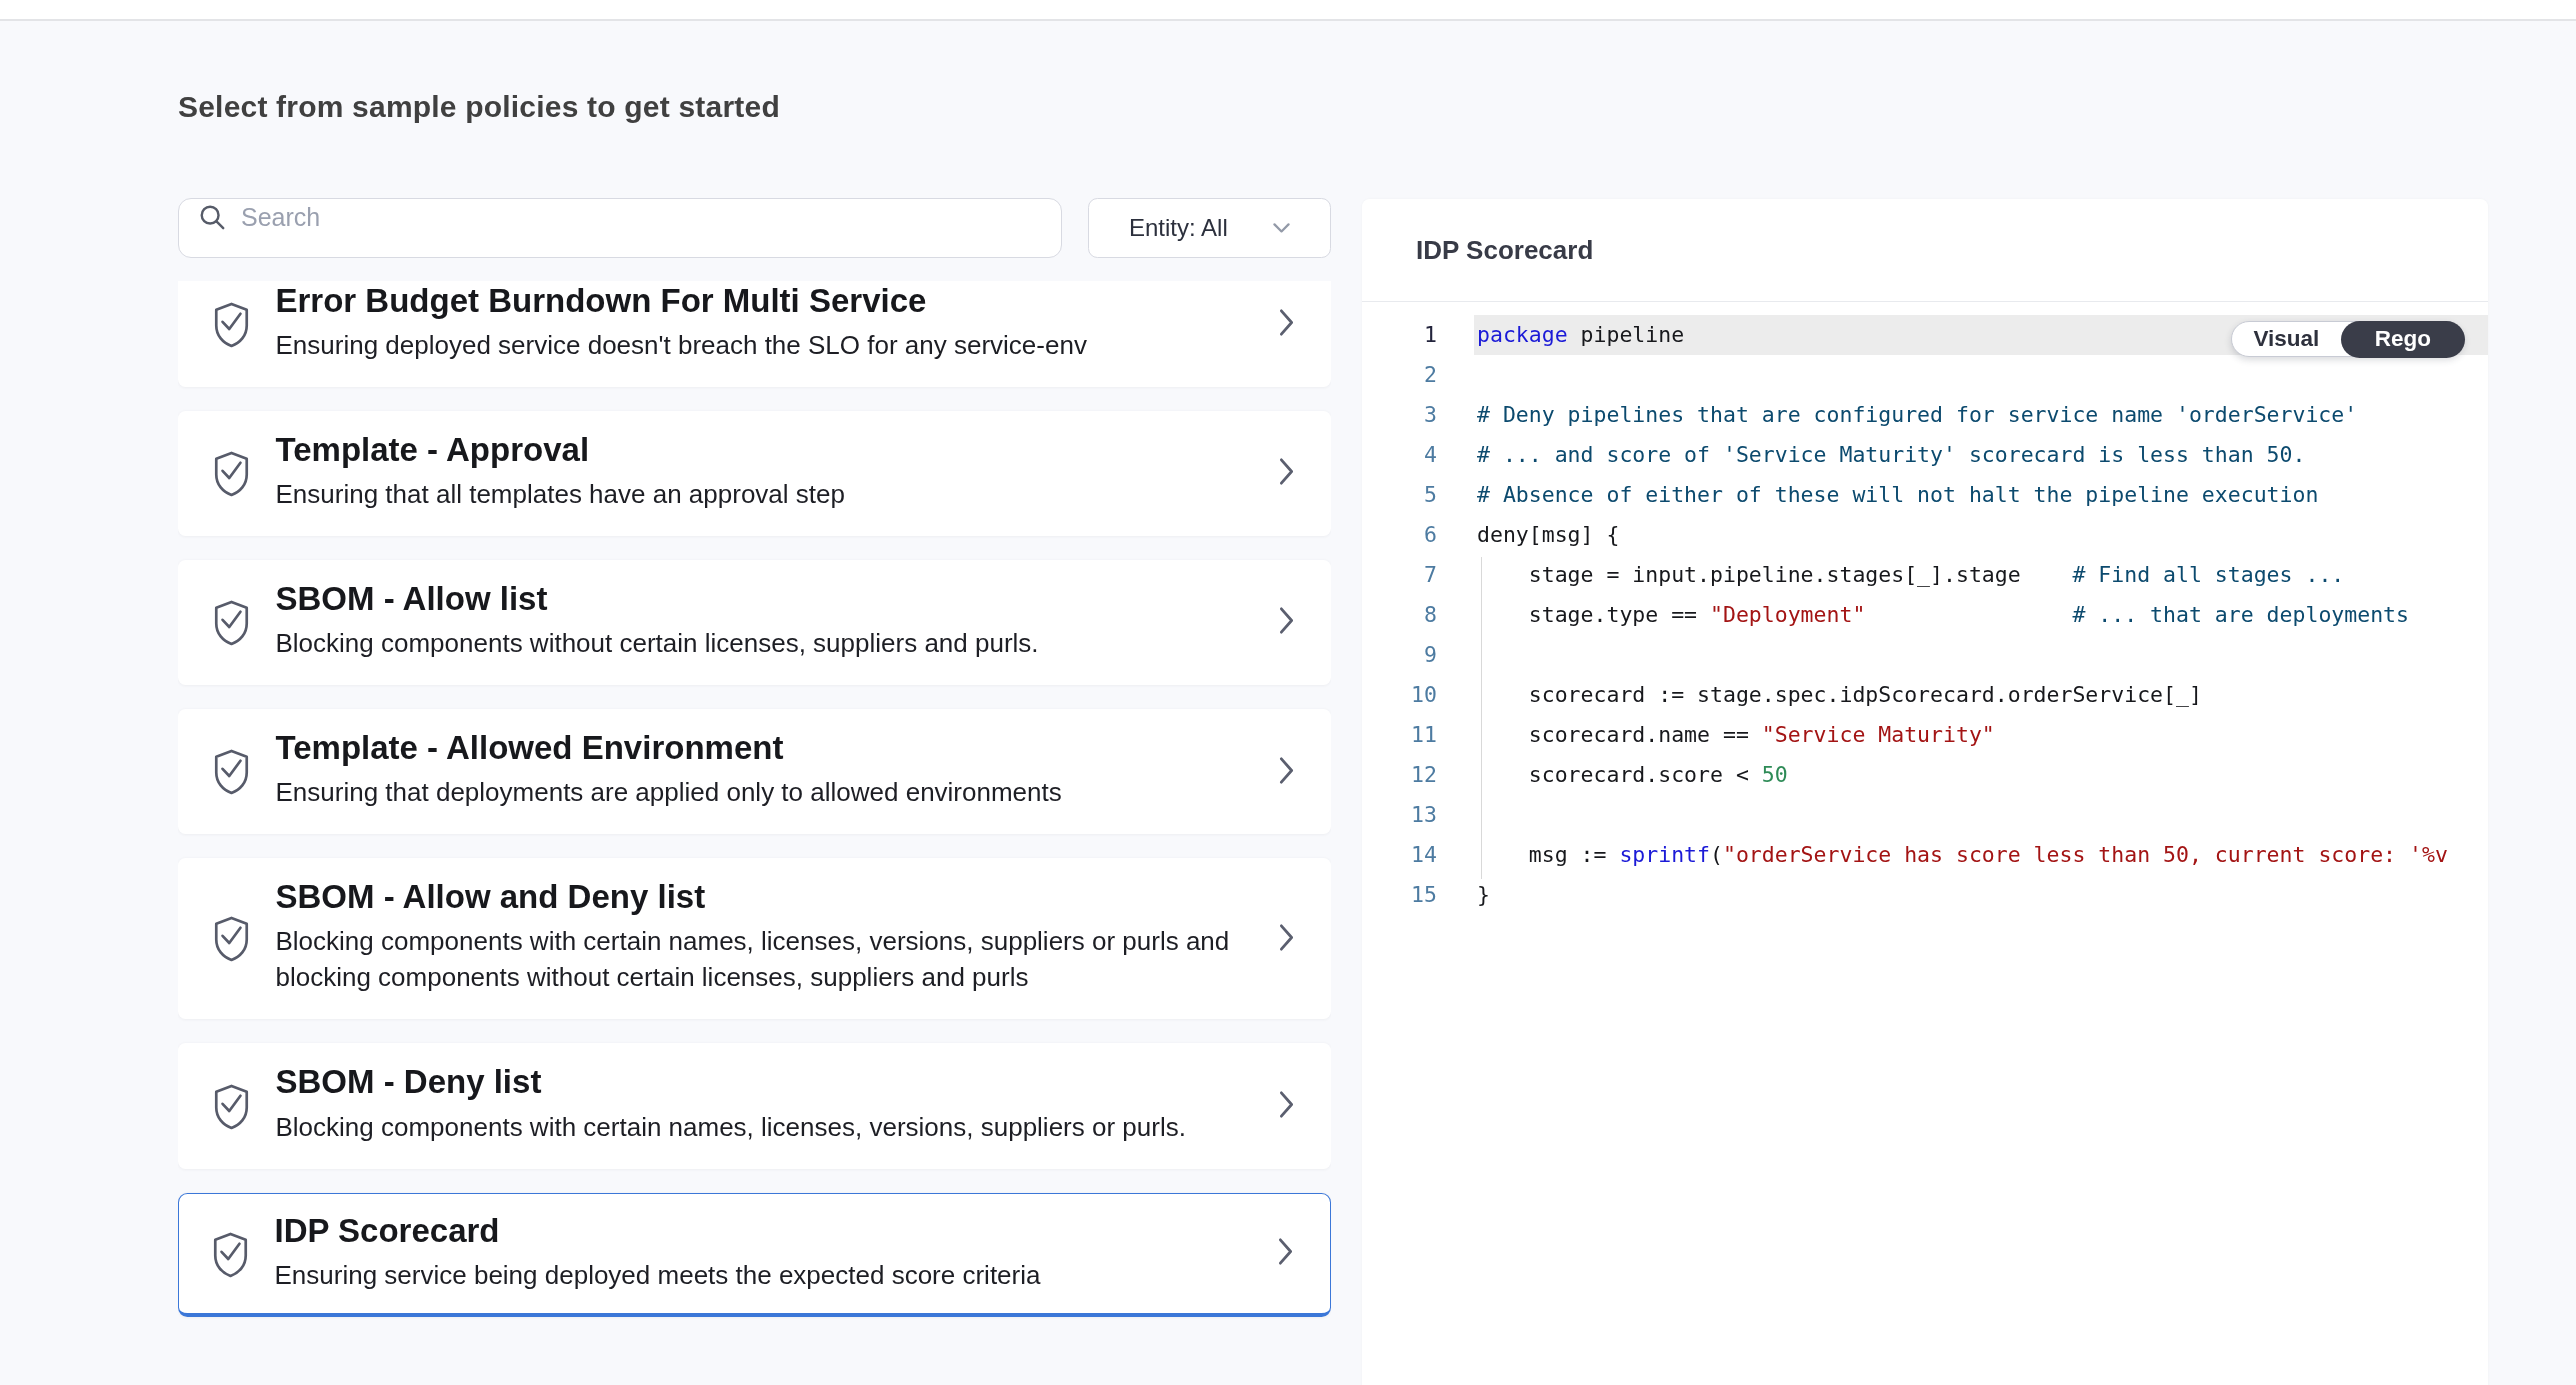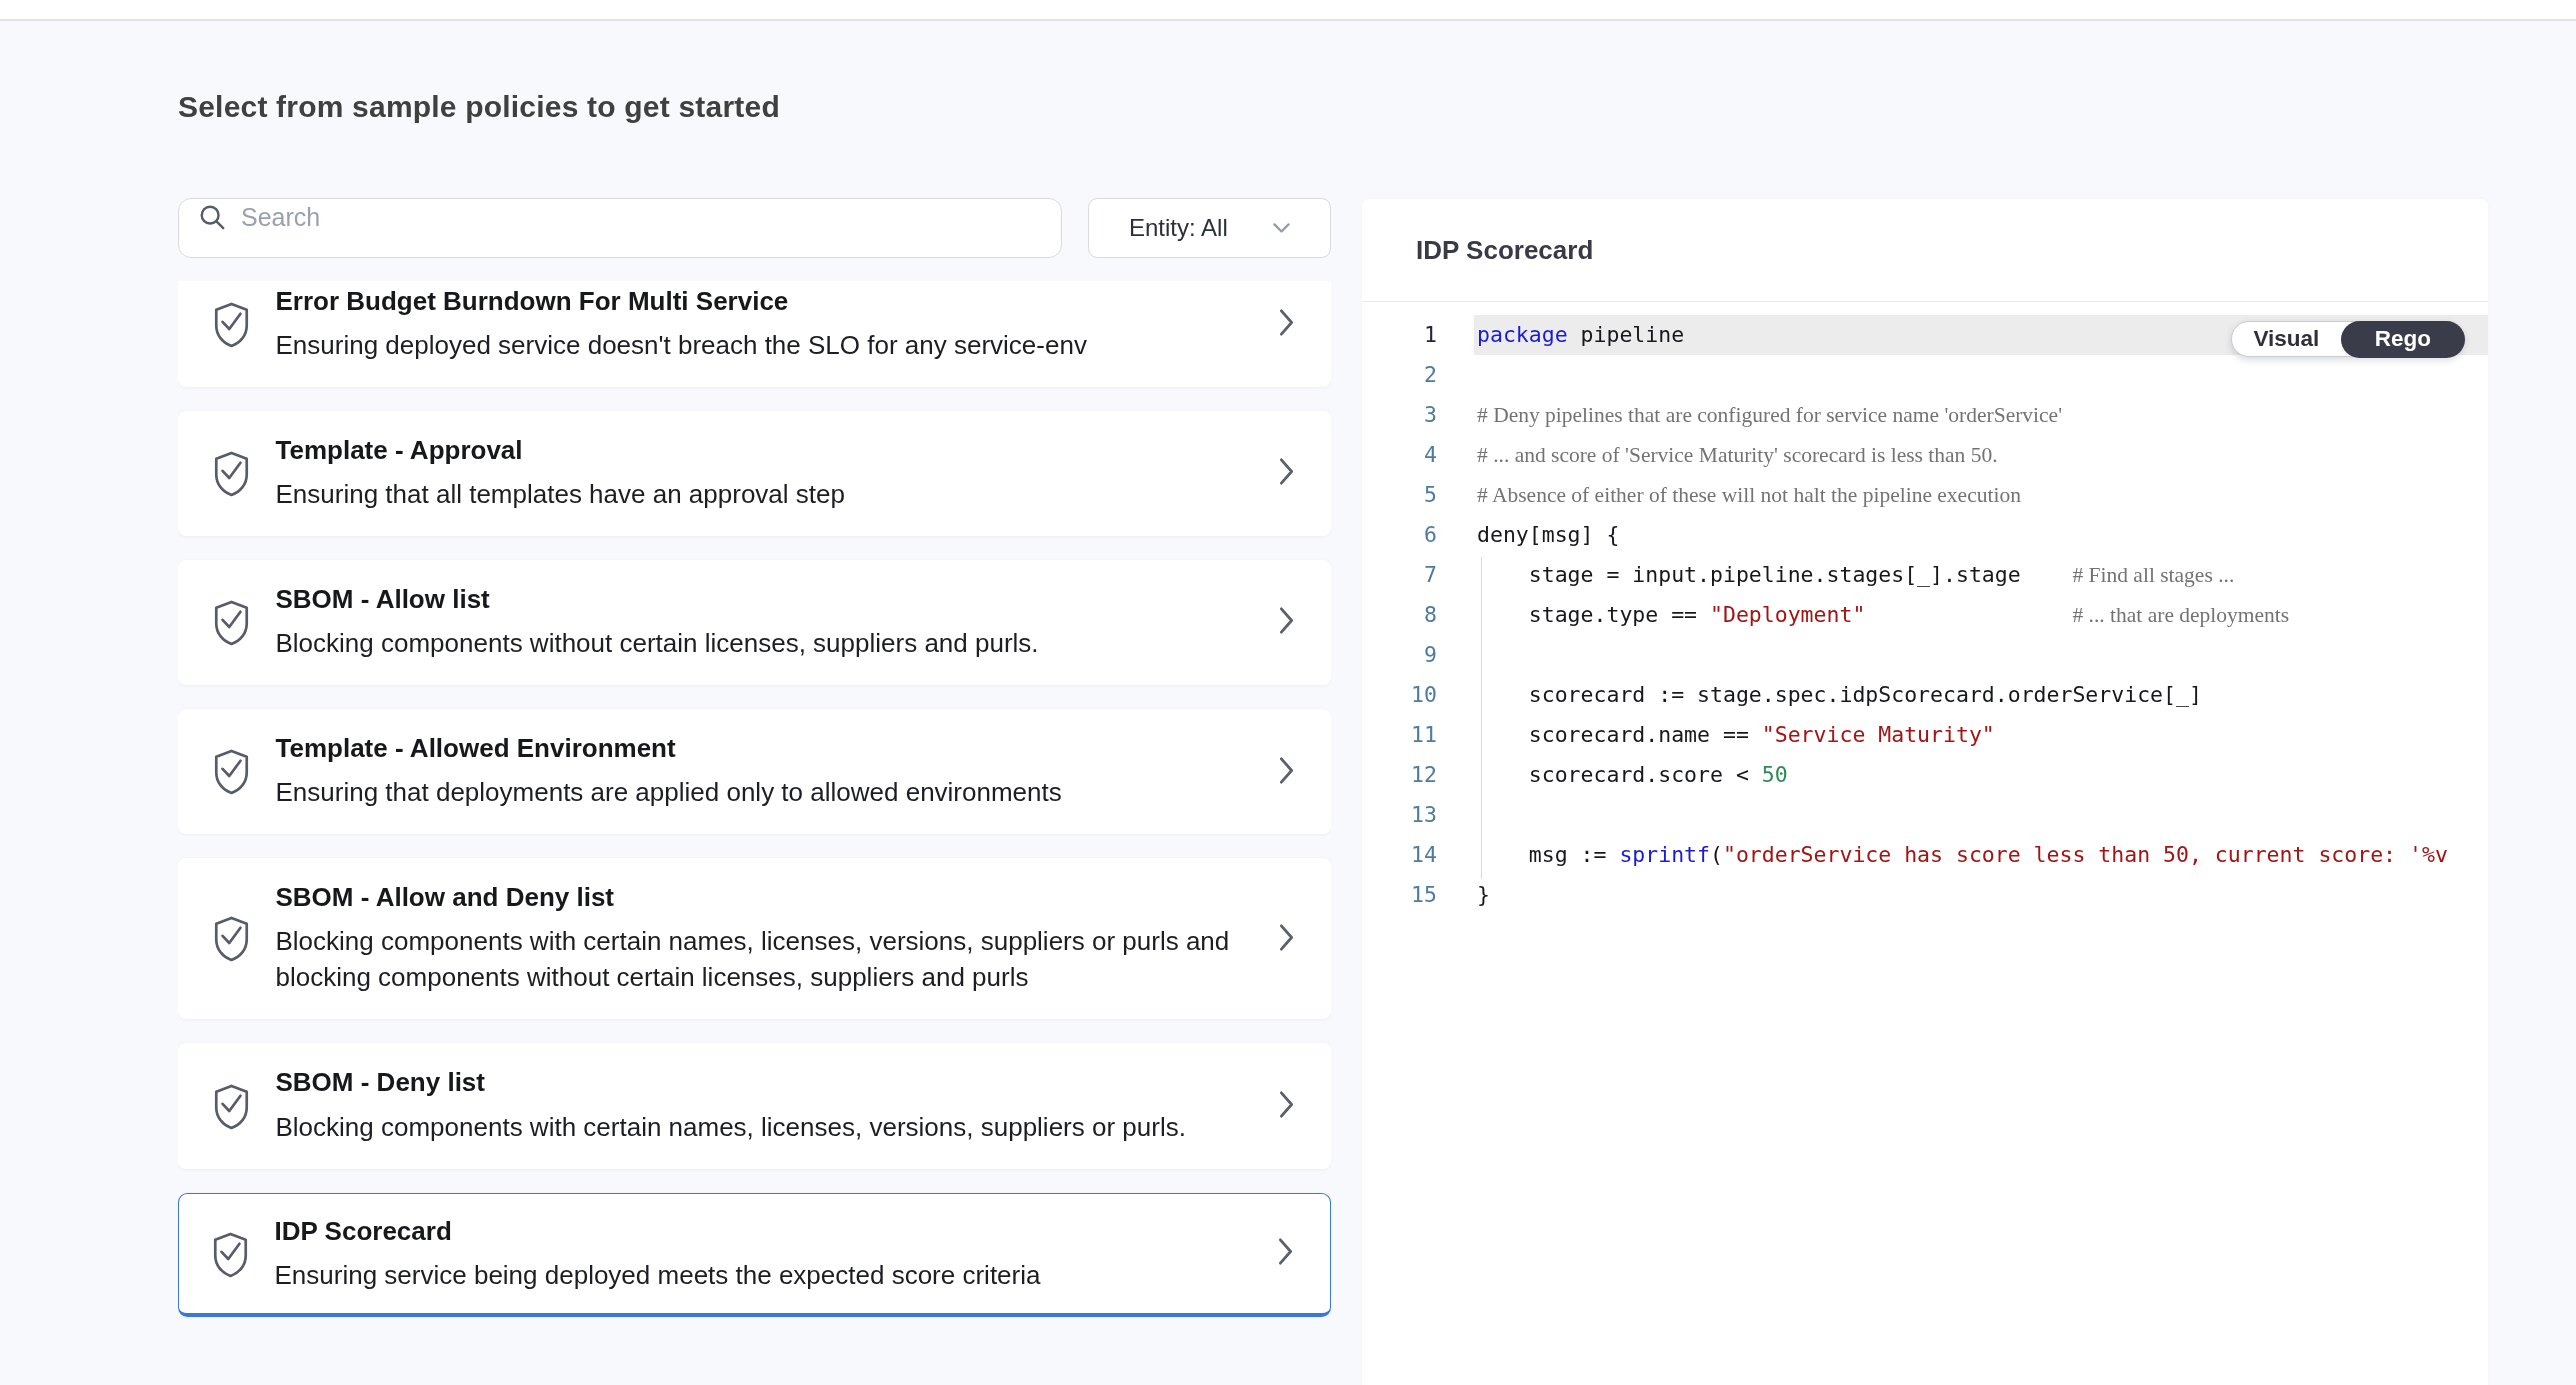--- a/index.html
+++ b/index.html
@@ -31,42 +31,42 @@
   .policy-list { margin-top:22.5px; height:1105px; overflow:hidden;
     display:flex; flex-direction:column; gap:24px; }
   .policy-card { position:relative; background:#fff; border-radius:7.5px;
     box-shadow:0 0.9px 2.8px rgba(35,40,60,.05);
     padding:24px 84px 24px 32px; display:flex; align-items:center; gap:22.5px; cursor:pointer; }
   .policy-card.first { margin-top:-19px; }
   .policy-card.selected { border:1.9px solid #3b77d8; border-bottom-width:4.7px;
     border-radius:9.4px; padding:22.5px 82px 19.7px 30px; }
   .shield { flex:0 0 43px; height:49px; display:flex; align-items:center; }
   .card-text { max-width:973px; }
-  .card-title { font-size:26px; line-height:30px; font-weight:700; color:#17181c; }
+  .card-title { font-size:33px; line-height:30px; font-weight:700; color:#17181c; }
   .card-desc { font-size:26px; line-height:36px; margin-top:11.2px; color:#1d1e24; }
   .chev { position:absolute; right:37px; top:50%; transform:translateY(-50%); }
 
   
   .preview-panel { position:absolute; top:199px; left:1362px; width:1126px; height:1186px;
     background:#fff; border-radius:7.5px 7.5px 0 0; box-shadow:0 0.9px 2.8px rgba(35,40,60,.04); }
   .panel-header { height:103px; display:flex; align-items:center; padding:0 54px;
     border-bottom:0.9px solid #e8eaee; }
   .panel-title { font-size:26px; font-weight:700; color:#383b47; }
 
   .code-area { position:relative; padding-top:13px; height:1082px; overflow:hidden;
     font-family:"DejaVu Sans Mono", monospace; font-size:21.5px; }
   .code-line { display:flex; height:40px; white-space:pre; }
   .ln { width:58px; padding-left:17px; text-align:right; flex:0 0 75px;
     color:#4d7ba1; line-height:40px; }
   .code-line.active .ln { color:#23243c; }
   .code-text { margin-left:37px; padding-left:3px; line-height:40px; flex:1; overflow:hidden; }
   .code-line.active .code-text { background:#ececec; }
   .tok-plain   { color:#17181c; }
   .tok-keyword { color:#1b1ad7; }
-  .tok-comment { color:#737373;font-family:Liberation Serif, serif; }
+  .tok-comment { color:#0c4a6e; }
   .tok-string  { color:#a31414; }
   .tok-number  { color:#2e8b57; }
   .indent-guide { position:absolute; left:119px; top:255px; height:322px;
     border-left:1.9px solid #d9d9d9; }
 
   .view-toggle { position:absolute; top:19px; right:24px; height:36px;
     display:inline-flex; align-items:center; background:#fff;
     border:1.9px solid #c8cbd4; border-radius:19px;
     box-shadow:0 2.8px 7.5px rgba(40,44,63,.18); cursor:pointer;justify-content:flex-end; }
   .seg-visual { width:109px; text-align:center; font-size:22.5px; font-weight:600;

